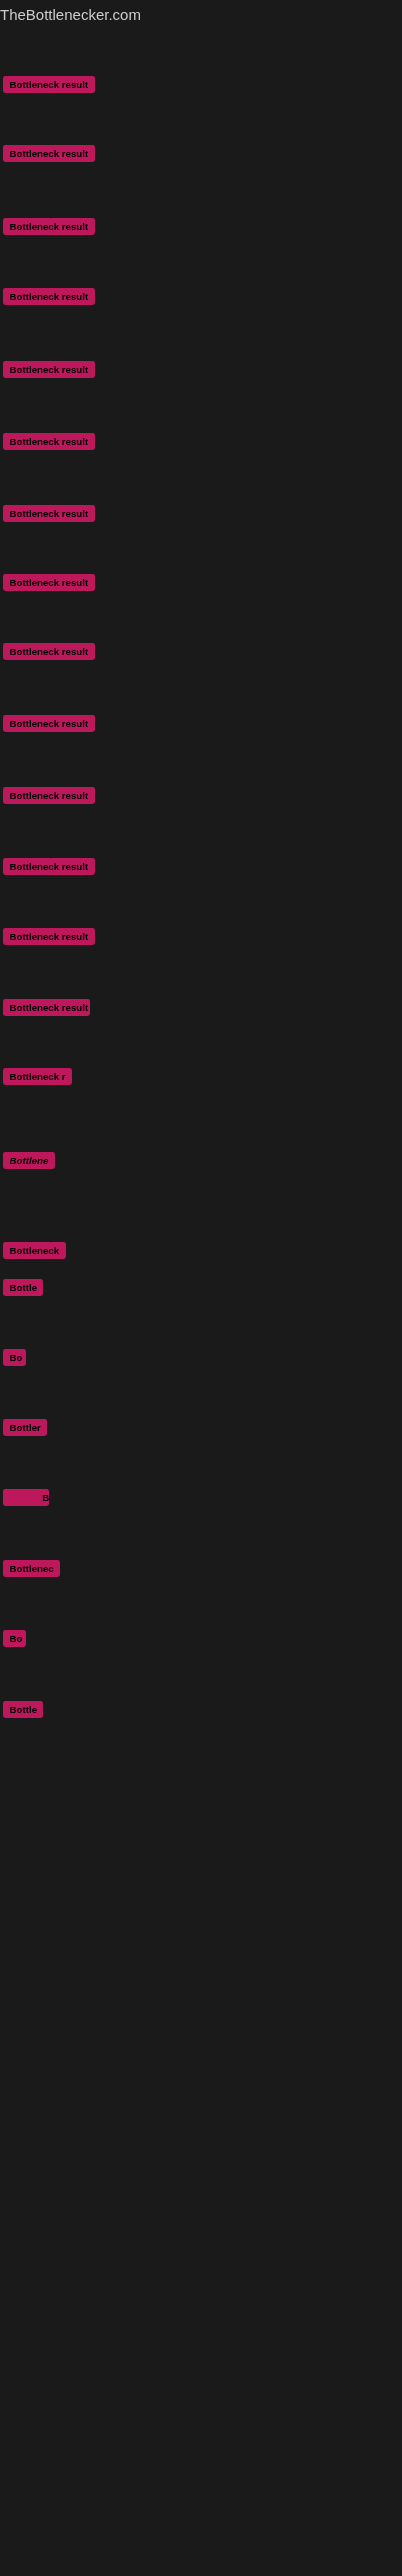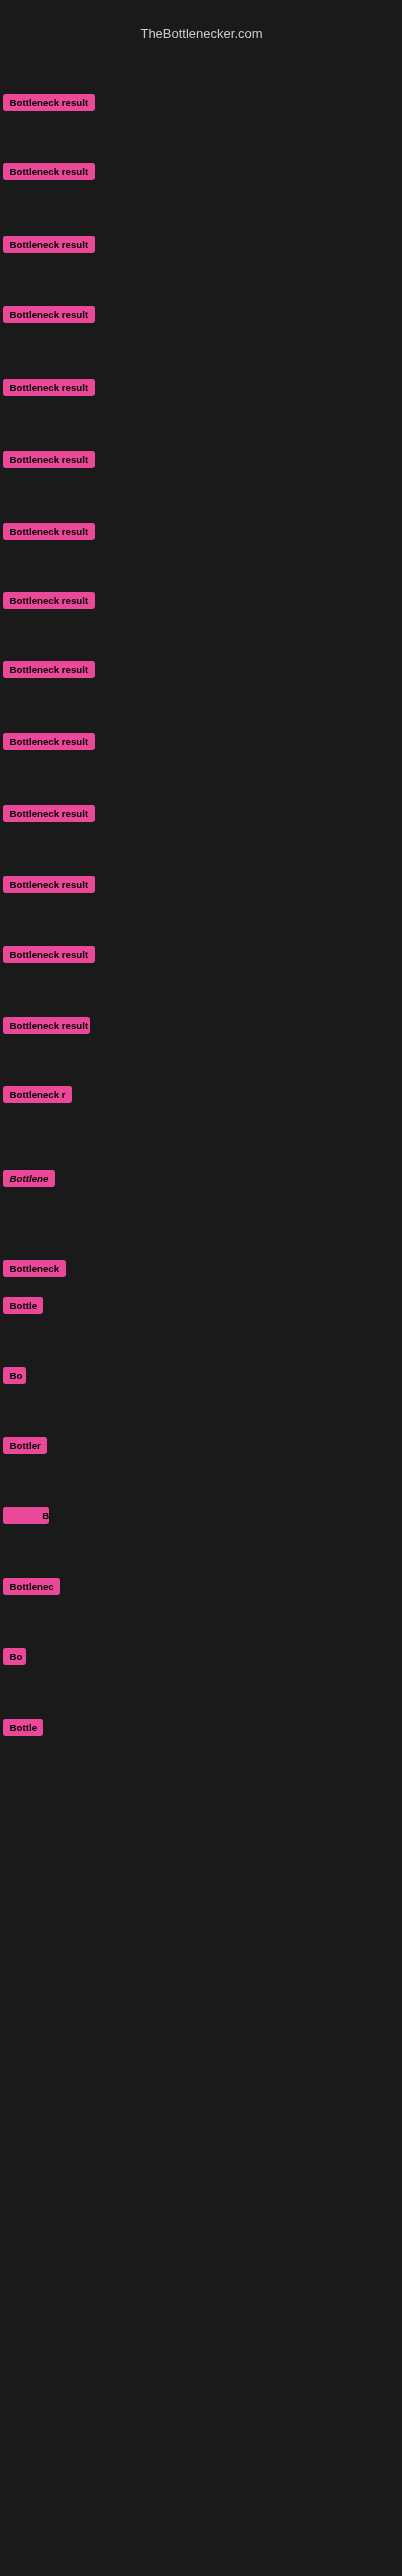--- a/index.html
+++ b/index.html
@@ -10,31 +10,30 @@
 
     body {
       width: 403px;
       min-height: 2576px;
       background-color: #1a1a1a;
       font-family: Arial, sans-serif;
       position: relative;
     }
 
     .site-title {
-      text-align: center;
+      text-align: left;
       color: #cccccc;
-      font-size: 13px;
+      font-size: 15px;
       padding: 6.4px 0;
       font-weight: normal;
-      margin-top: 20px;
     }
 
     .bottleneck-badge {
       display: inline-block;
-      background-color: #ec4899;
+      background-color: #be185d;
       color: #000000;
       font-size: 9.7px;
       font-weight: bold;
       padding: 3.2px 6.4px;
       border-radius: 2.4px;
       white-space: nowrap;
       overflow: hidden;
     }
   </style>
 </head>

